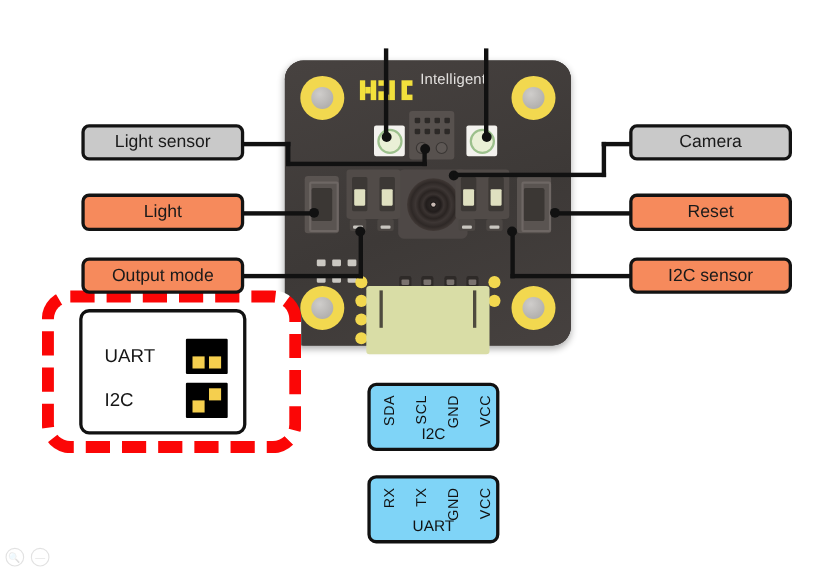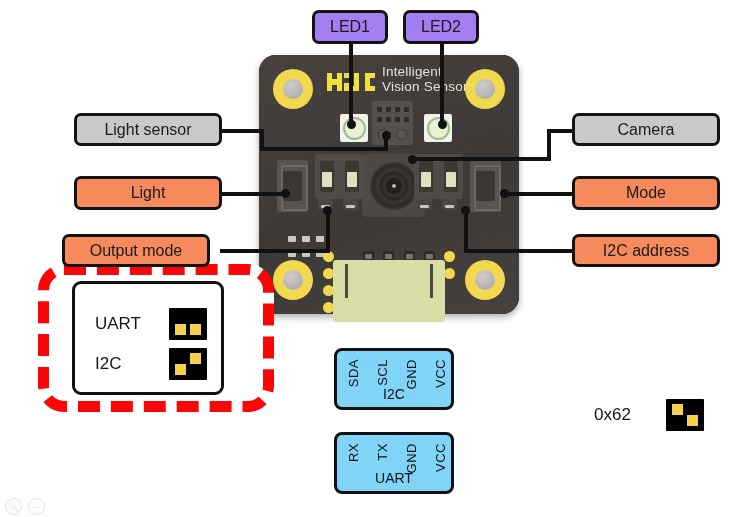--- a/index.html
+++ b/index.html
@@ -204,21 +204,20 @@
           <rect x="27" y="4" width="5" height="18"></rect>
           <rect x="38" y="4" width="5" height="18"></rect>
           <rect x="43" y="4" width="5" height="5"></rect>
           <rect x="43" y="17" width="5" height="5"></rect>
         </g>
       </svg>
     </div>
 
     <div class="silk">
       <div>Intelligent</div>
-      <div>Vision Sensor</div>
     </div>
 
     <div class="led l1"></div>
     <div class="led l2"></div>
 
     <div class="lightsensor-mod">
       <div class="ls-dot" style="left:5px;top:6px"></div>
       <div class="ls-dot" style="left:14px;top:6px"></div>
       <div class="ls-dot" style="left:23px;top:6px"></div>
       <div class="ls-dot" style="left:32px;top:6px"></div>
@@ -324,46 +323,40 @@
   <div class="dot" style="left:500px;top:189px;"></div>
 
   <div class="ln" style="left:220px;top:249px;width:110px;height:4px;"></div>
   <div class="ln" style="left:326px;top:211px;width:4px;height:42px;"></div>
   <div class="dot" style="left:323px;top:206px;"></div>
 
   <div class="ln" style="left:464px;top:249px;width:110px;height:4px;"></div>
   <div class="ln" style="left:464px;top:211px;width:4px;height:42px;"></div>
   <div class="dot" style="left:461px;top:206px;"></div>
 
-  <div class="cbox purple" style="left:312px;top:10px;width:76px;height:34px;">
-    <span>LED1</span>
-  </div>
-  <div class="cbox purple" style="left:403px;top:10px;width:76px;height:34px;">
-    <span>LED2</span>
-  </div>
 
   <div class="cbox grey" style="left:572px;top:113px;width:148px;height:33px;">
     <span>Camera</span>
   </div>
   <div class="cbox grey" style="left:74px;top:113px;width:148px;height:33px;">
     <span>Light sensor</span>
   </div>
 
   <div class="cbox orange" style="left:74px;top:176px;width:148px;height:34px;">
     <span>Light</span>
   </div>
   <div class="cbox orange" style="left:572px;top:176px;width:148px;height:34px;">
-    <span>Mode</span>
-  </div>
-
-  <div class="cbox orange" style="left:62px;top:234px;width:148px;height:33px;z-index:6">
+    <span>Reset</span>
+  </div>
+
+  <div class="cbox orange" style="left:74px;top:234px;width:148px;height:33px;z-index:6">
     <span>Output mode</span>
   </div>
   <div class="cbox orange" style="left:572px;top:234px;width:148px;height:33px;">
-    <span>I2C address</span>
+    <span>I2C sensor</span>
   </div>
 
   <div class="redbox"></div>
 
   <div class="whitecard">
     <div class="sw-row" style="left:20px;top:24px;width:112px;justify-content:space-between;">
       <span class="sw-label">UART</span>
       <span class="swblk">
         <span style="left:6px;top:16px"></span>
         <span style="left:21px;top:16px"></span>
@@ -387,26 +380,19 @@
   </div>
 
   <div class="pinbox" style="left:334px;top:432px;width:120px;height:62px;">
     <span class="vert" style="left:9px">RX</span>
     <span class="vert" style="left:38px">TX</span>
     <span class="vert" style="left:67px">GND</span>
     <span class="vert" style="left:96px">VCC</span>
     <span class="cap">UART</span>
   </div>
 
-  <div class="addr-row" style="left:594px;top:399px;">
-    <span class="addr-lbl">0x62</span>
-    <span class="swblk">
-      <span style="left:6px;top:5px"></span>
-      <span style="left:21px;top:16px"></span>
-    </span>
-  </div>
 
   <div class="viewer-icons">
     <span class="vi">🔍</span>
     <span class="vi">—</span>
   </div>
 
 </div>
 
 </body></html>

